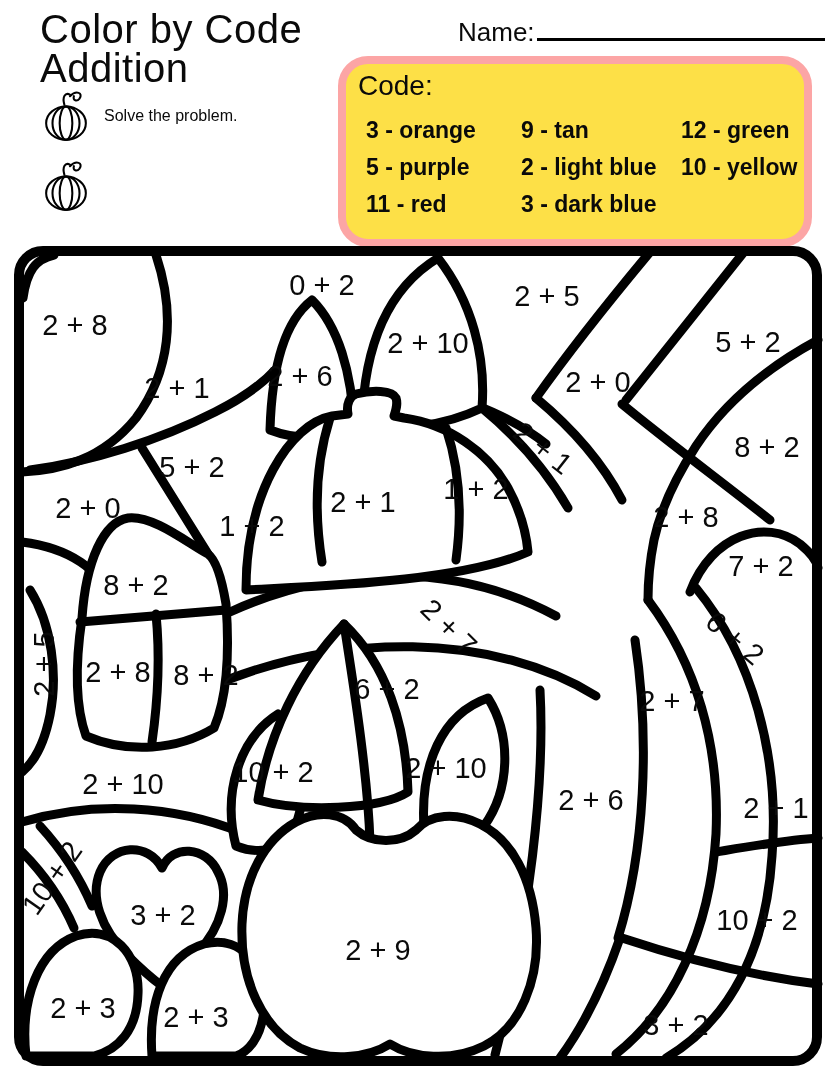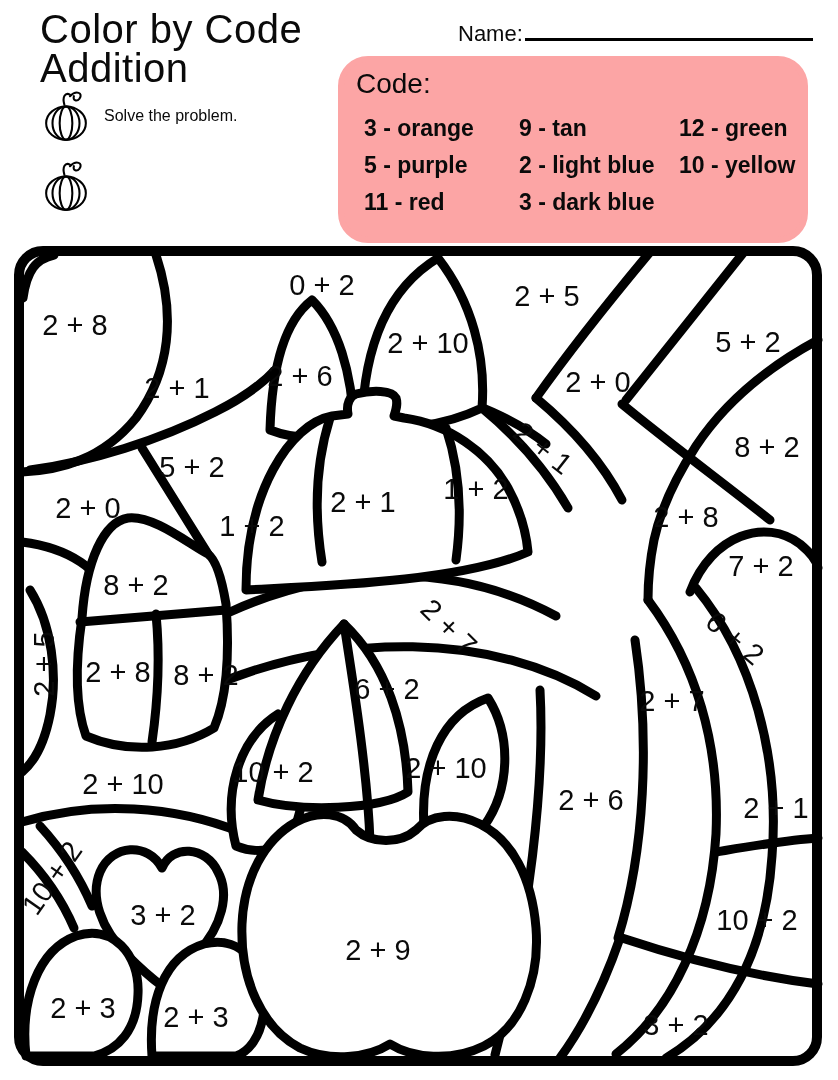--- a/index.html
+++ b/index.html
@@ -1,27 +1,27 @@
 <!DOCTYPE html>
 <html><head>
 <meta charset="utf-8">
 <style>
   html,body{margin:0;padding:0;background:#fff;}
   #canvas{position:relative;width:838px;height:1080px;background:#fff;overflow:hidden;
           font-family:"Liberation Sans",sans-serif;color:#0a0a0a;}
   
   .title{position:absolute;left:40px;top:10px;font-size:40px;line-height:39px;letter-spacing:.5px;}
-  .name-row{position:absolute;left:458px;top:14px;font-size:22px;}
+  .name-row{position:absolute;left:458px;top:14px;font-size:26px;}
   .name-line{display:inline-block;width:288px;border-bottom:3px solid #000;height:24px;margin-left:2px;}
   .instr{position:absolute;left:40px;top:88px;}
   .instr-row{display:flex;align-items:center;margin-bottom:14px;height:56px;}
   .instr-row svg{flex:0 0 auto;}
   .instr-text{font-size:16px;margin-left:12px;font-style:normal;}
   .code-box{position:absolute;left:338px;top:56px;width:458px;height:175px;
-            border:6px solid #fca5a5;border-radius:30px;background:#fca5a5;}
+            border:8px solid #fca5a5;border-radius:30px;background:#fde047;}
   .code-title{position:absolute;left:12px;top:6px;font-size:28px;}
   .code-grid{position:absolute;left:20px;top:48px;width:420px;display:grid;
              grid-template-columns:155px 160px 145px;grid-auto-rows:37px;align-items:center;}
   .code-entry{font-size:23px;white-space:nowrap;font-weight:bold;}
   
   .art{position:absolute;left:0;top:0;}
   .art path,.art rect{vector-effect:none;}
   .art text{font-family:"Liberation Sans",sans-serif;font-size:29px;fill:#0a0a0a;
             text-anchor:middle;dominant-baseline:central;}
 </style>

